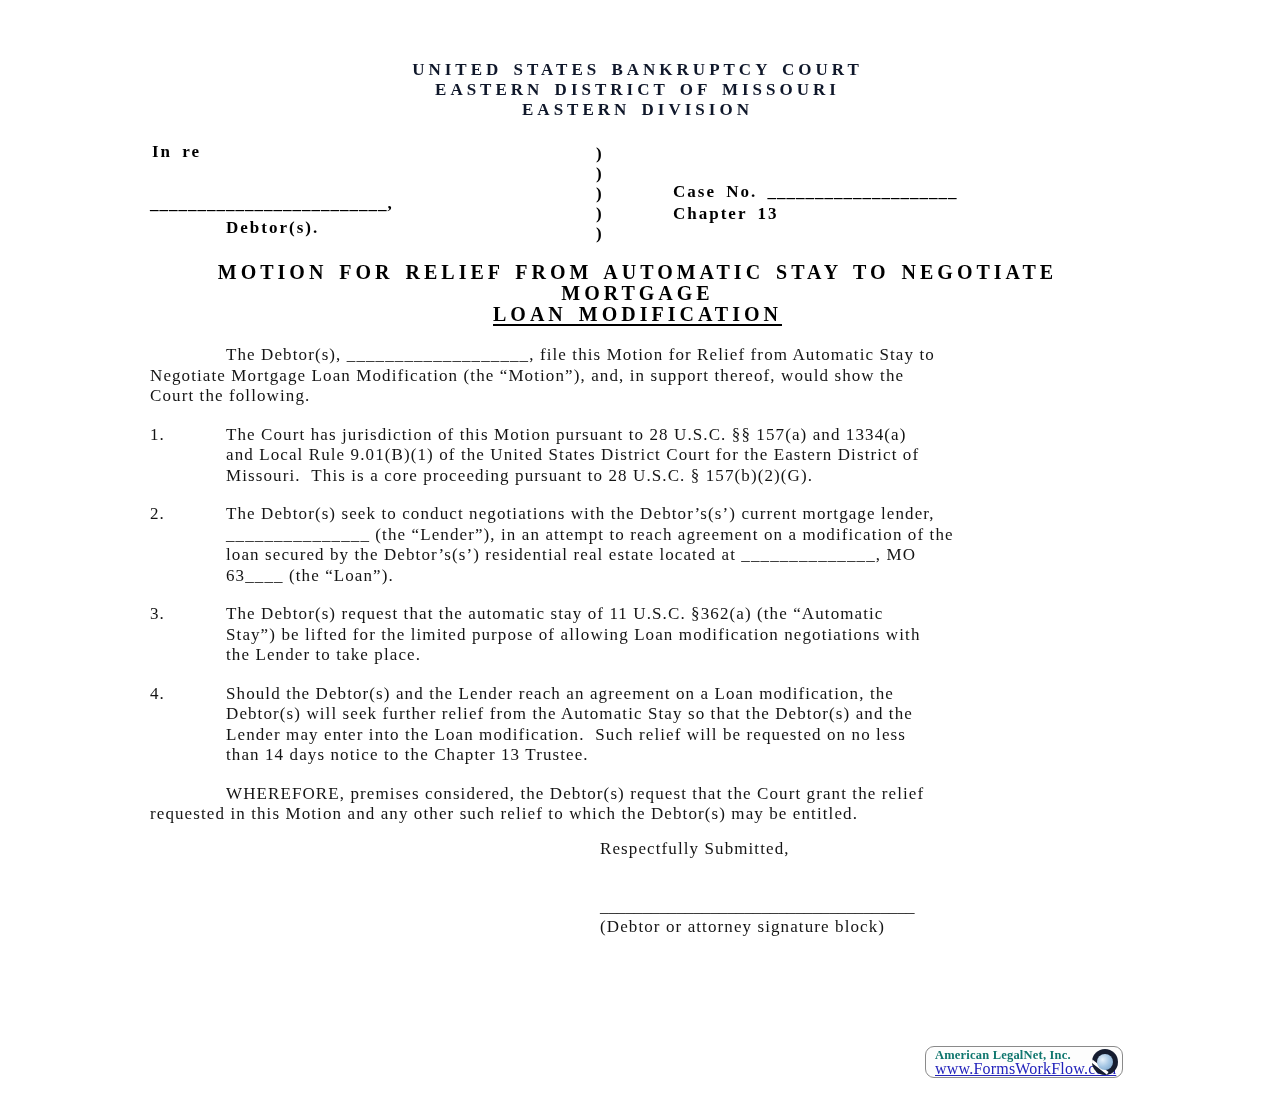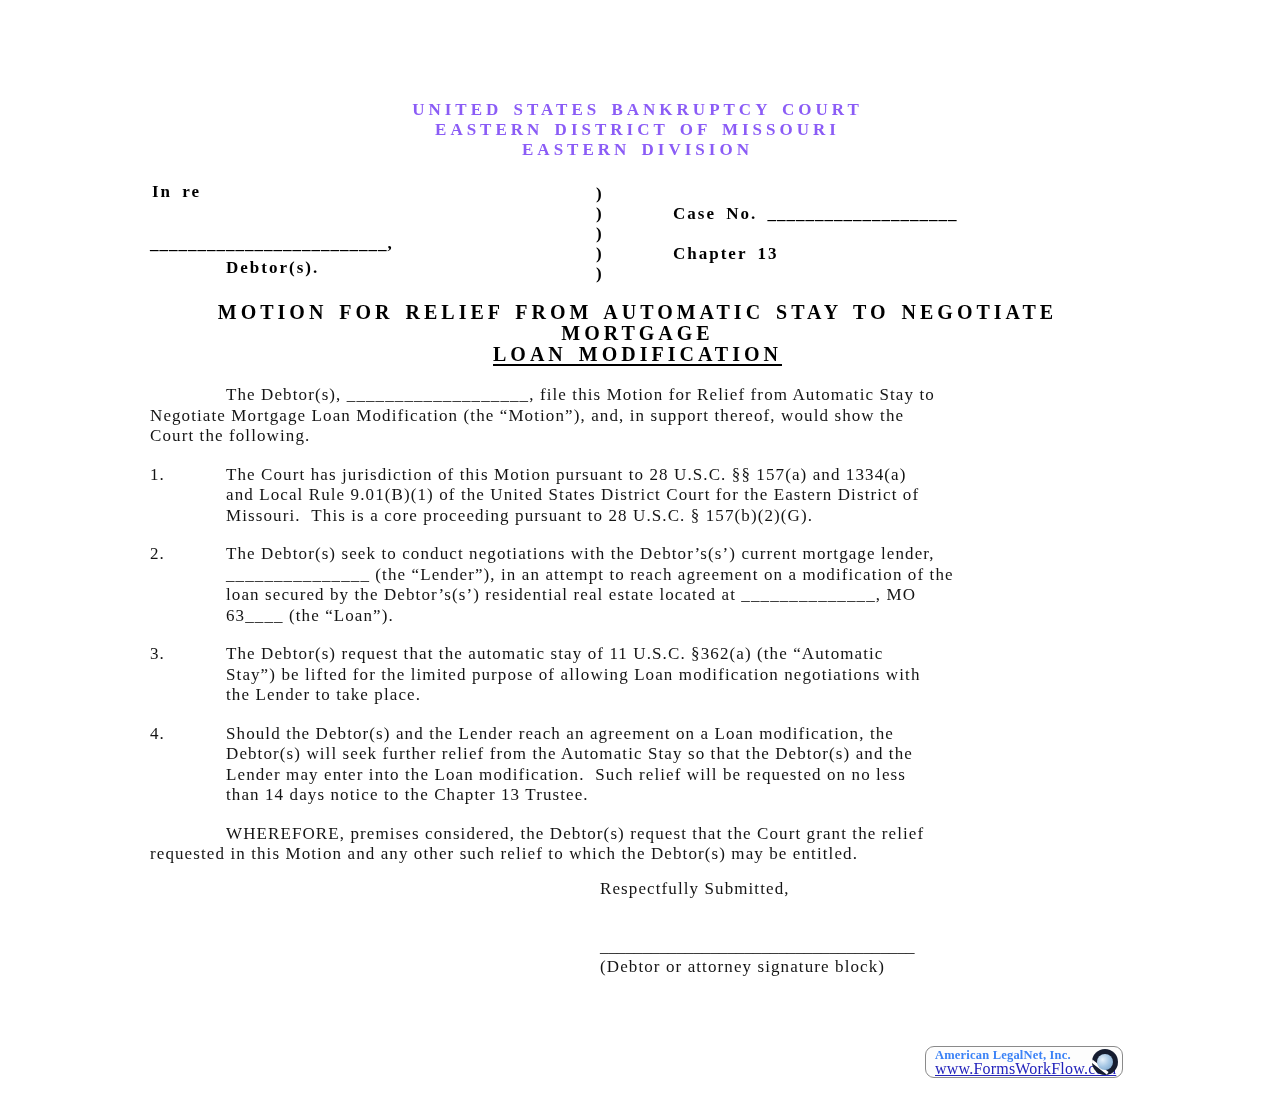--- a/index.html
+++ b/index.html
@@ -19,44 +19,44 @@
     letter-spacing: 1.1px;
   }
   .content {
     position: absolute;
     left: 150px;
     top: 0;
     width: 975px;
   }
   
   .court-header {
-    margin-top: 100px;
+    margin-top: 60px;
     text-align: center;
     font-weight: bold;
-    color: #8b5cf6;
+    color: #0f172a;
     font-size: 17px;
     line-height: 20px;
     letter-spacing: 4px;
     word-spacing: 3px;
   }
   
   .caption {
     position: relative;
     margin-top: 22px;
     height: 114px;
     font-weight: bold;
     color: #000;
     letter-spacing: 2px;
     word-spacing: 4px;
   }
   .caption .in-re        { position: absolute; left: 2px;   top: 0; }
   .caption .debtor-blank { position: absolute; left: 0;     top: 52px; letter-spacing: 1px; }
   .caption .debtor-label { position: absolute; left: 76px;  top: 76px; }
   .caption .paren-col    { position: absolute; left: 446px; top: 2px; line-height: 20px; text-align: center; }
-  .caption .case-no      { position: absolute; left: 523px; top: 22px; }
+  .caption .case-no      { position: absolute; left: 523px; top: 40px; }
   .caption .case-blank   { letter-spacing: 1px; }
   .caption .chapter      { position: absolute; left: 523px; top: 62px; }
   
   .motion-title {
     margin-top: 6px;
     text-align: center;
     font-weight: bold;
     color: #000;
     font-size: 20px;
     line-height: 21px;
@@ -119,21 +119,21 @@
     align-items: center;
   }
   .legalnet-text {
     padding-left: 9px;
     line-height: 13px;
     letter-spacing: 0.2px;
   }
   .legalnet-company {
     font-weight: bold;
     font-size: 12.5px;
-    color: #3b82f6;
+    color: #0f766e;
     white-space: nowrap;
   }
   .legalnet-url {
     font-size: 16px;
     color: #2222bb;
     text-decoration: underline;
     white-space: nowrap;
     cursor: pointer;
   }
   .globe {

